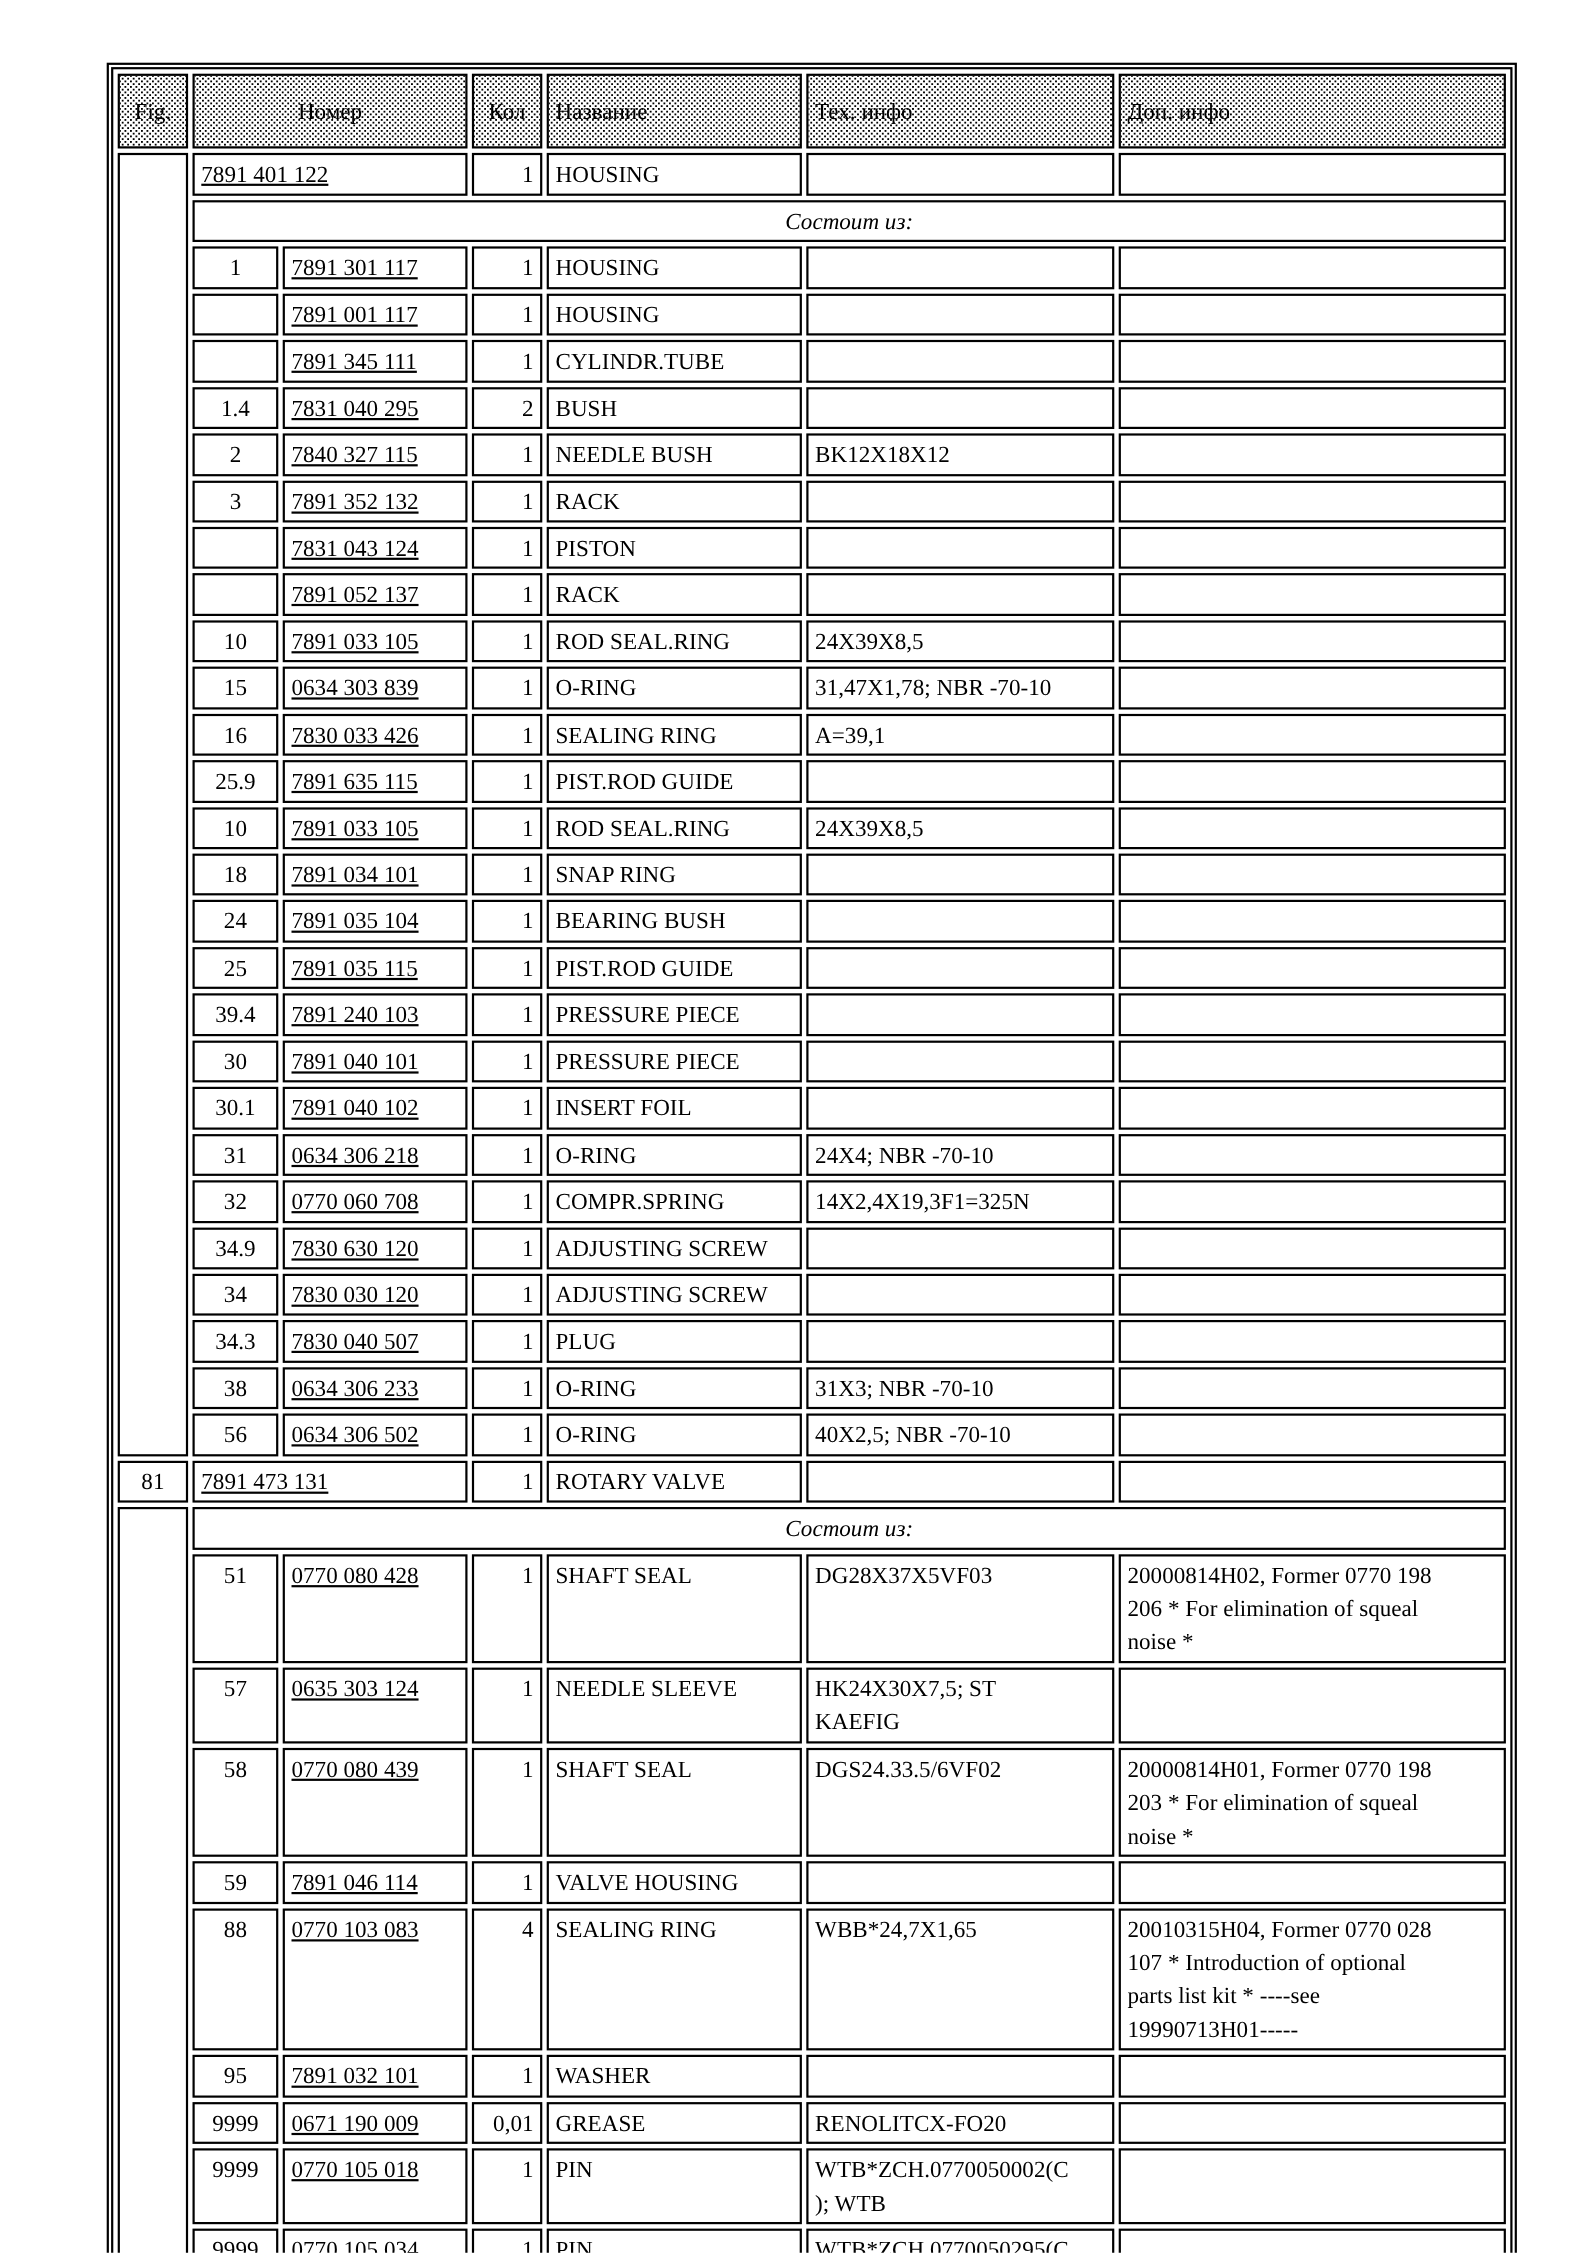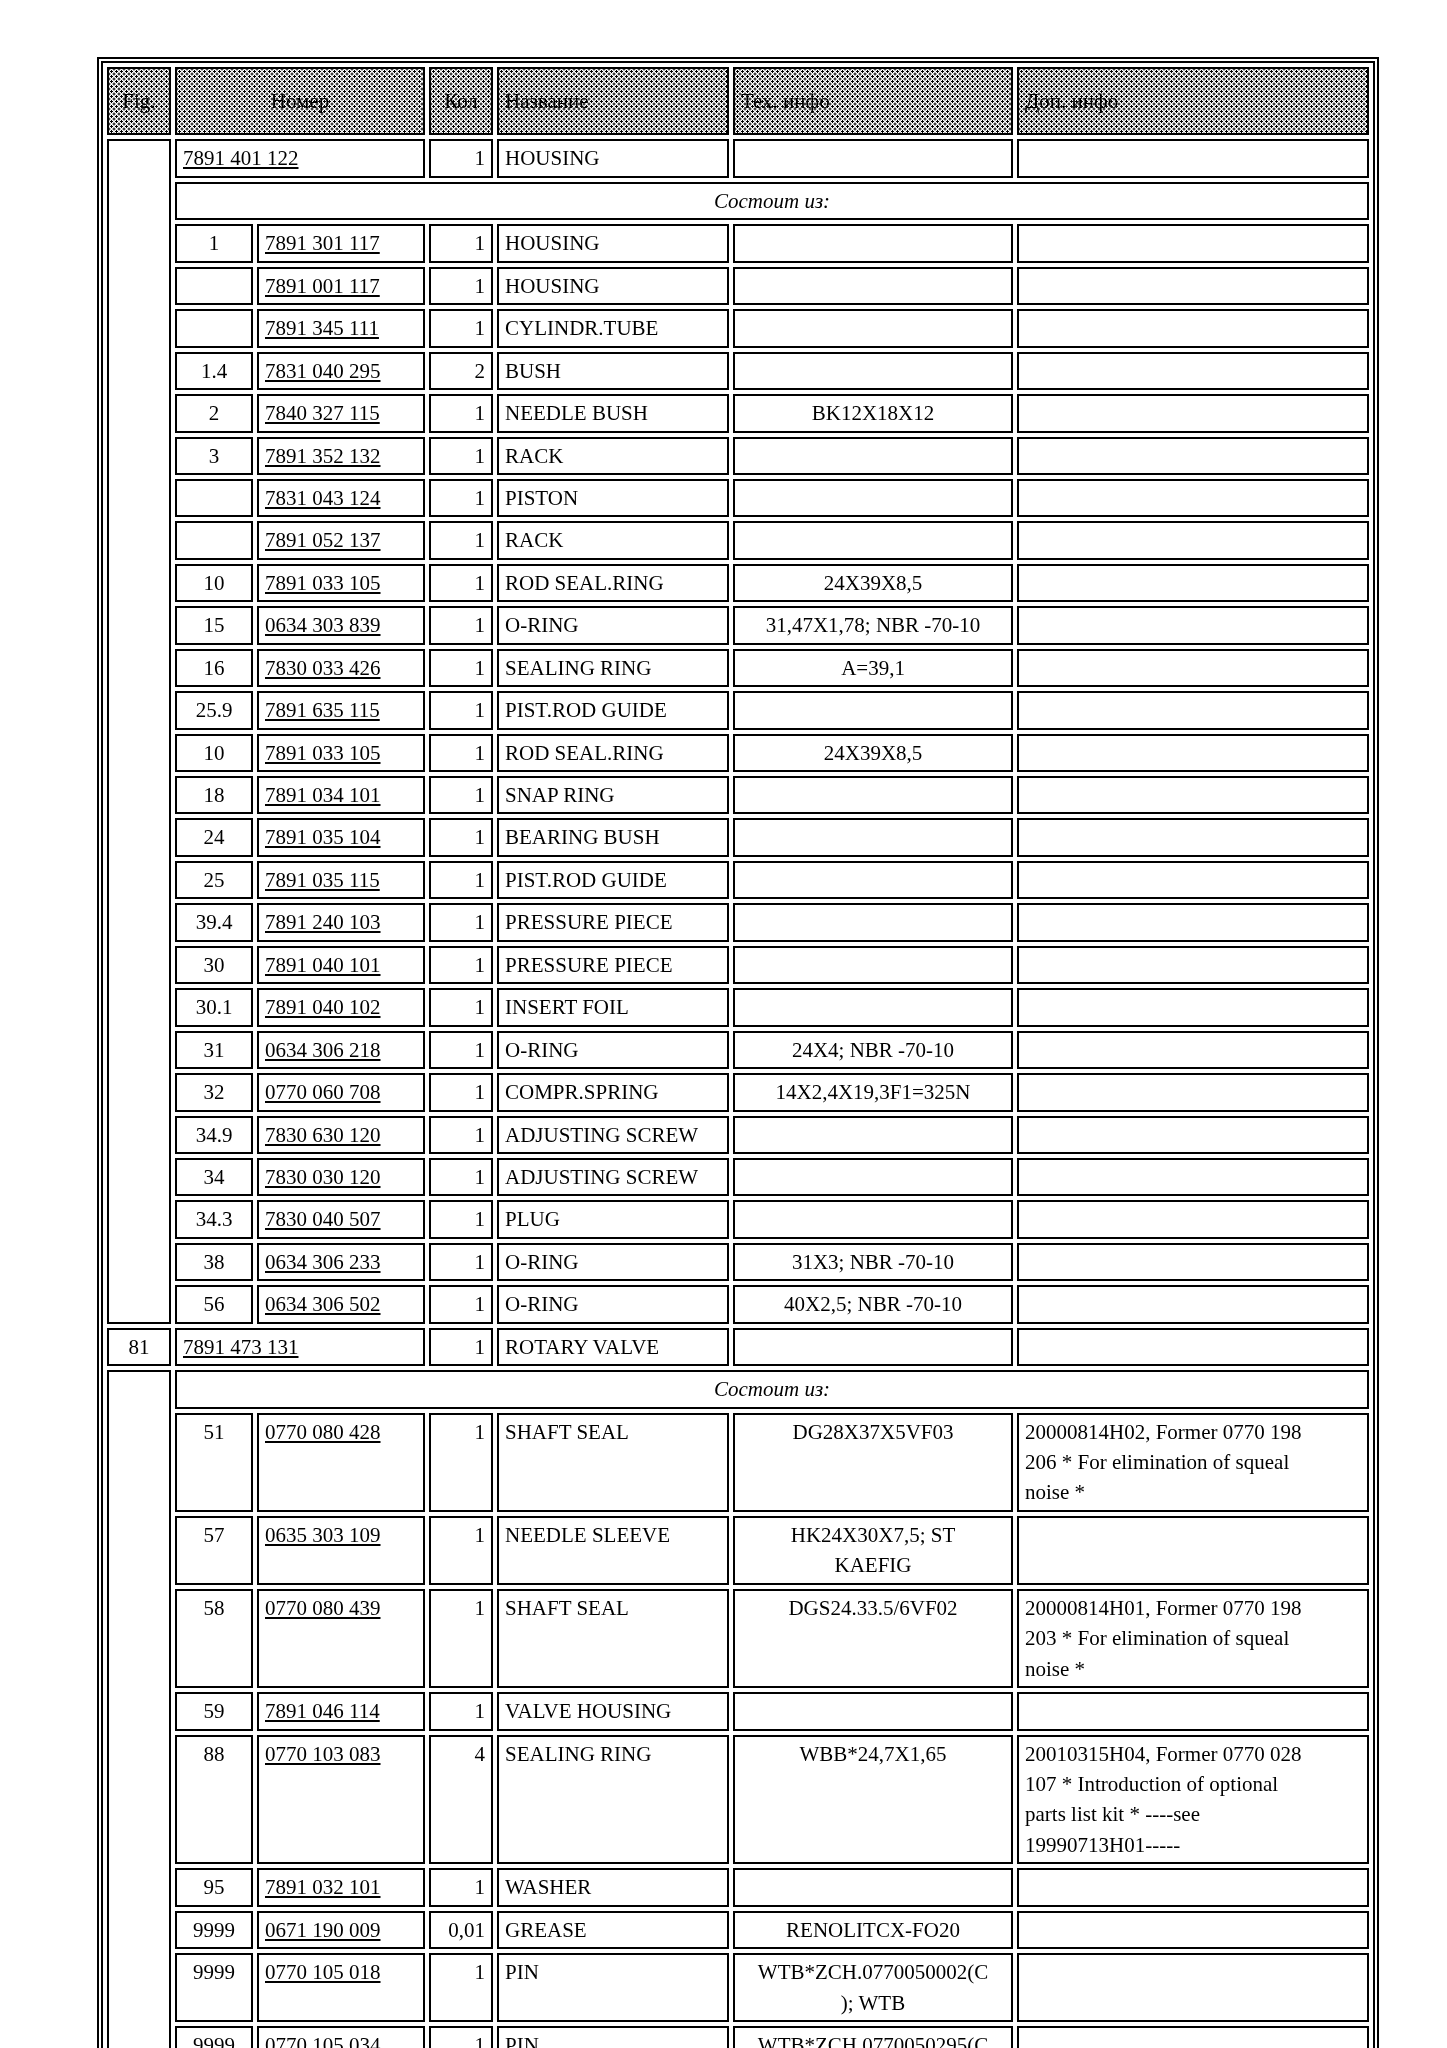--- a/index.html
+++ b/index.html
@@ -47,21 +47,21 @@
     background-position: 0 0, 2.5px 2.5px;
     padding: 17px 6px;
   }
   .al-c { text-align: center; }
   .al-l { text-align: left; }
   .c-fig   { text-align: center; }
   .c-pos   { text-align: center; }
   .c-num   { text-align: left; }
   .c-qty   { text-align: right; }
   .c-name  { text-align: left; }
-  .c-tech  { text-align: center; white-space: pre-line; margin-top: 28px; }
+  .c-tech  { text-align: left; white-space: pre-line; margin-top: 28px; }
   .c-extra { text-align: left; white-space: pre-line; }
   .c-consists { text-align: center; font-style: italic; }
   .partnum {
     text-decoration: underline;
     cursor: pointer;
     color: #000000;
   }
 </style>
 </head>
 <body>
@@ -324,21 +324,21 @@
           <td class="c-num"><span class="partnum">0770 080 428</span></td>
           <td class="c-qty">1</td>
           <td class="c-name">SHAFT SEAL</td>
           <td class="c-tech">DG28X37X5VF03</td>
           <td class="c-extra">20000814H02, Former 0770 198
 206 * For elimination of squeal
 noise *</td>
         </tr>
         <tr>
           <td class="c-pos">57</td>
-          <td class="c-num"><span class="partnum">0635 303 109</span></td>
+          <td class="c-num"><span class="partnum">0635 303 124</span></td>
           <td class="c-qty">1</td>
           <td class="c-name">NEEDLE SLEEVE</td>
           <td class="c-tech">HK24X30X7,5; ST
 KAEFIG</td>
           <td class="c-extra"></td>
         </tr>
         <tr>
           <td class="c-pos">58</td>
           <td class="c-num"><span class="partnum">0770 080 439</span></td>
           <td class="c-qty">1</td>

